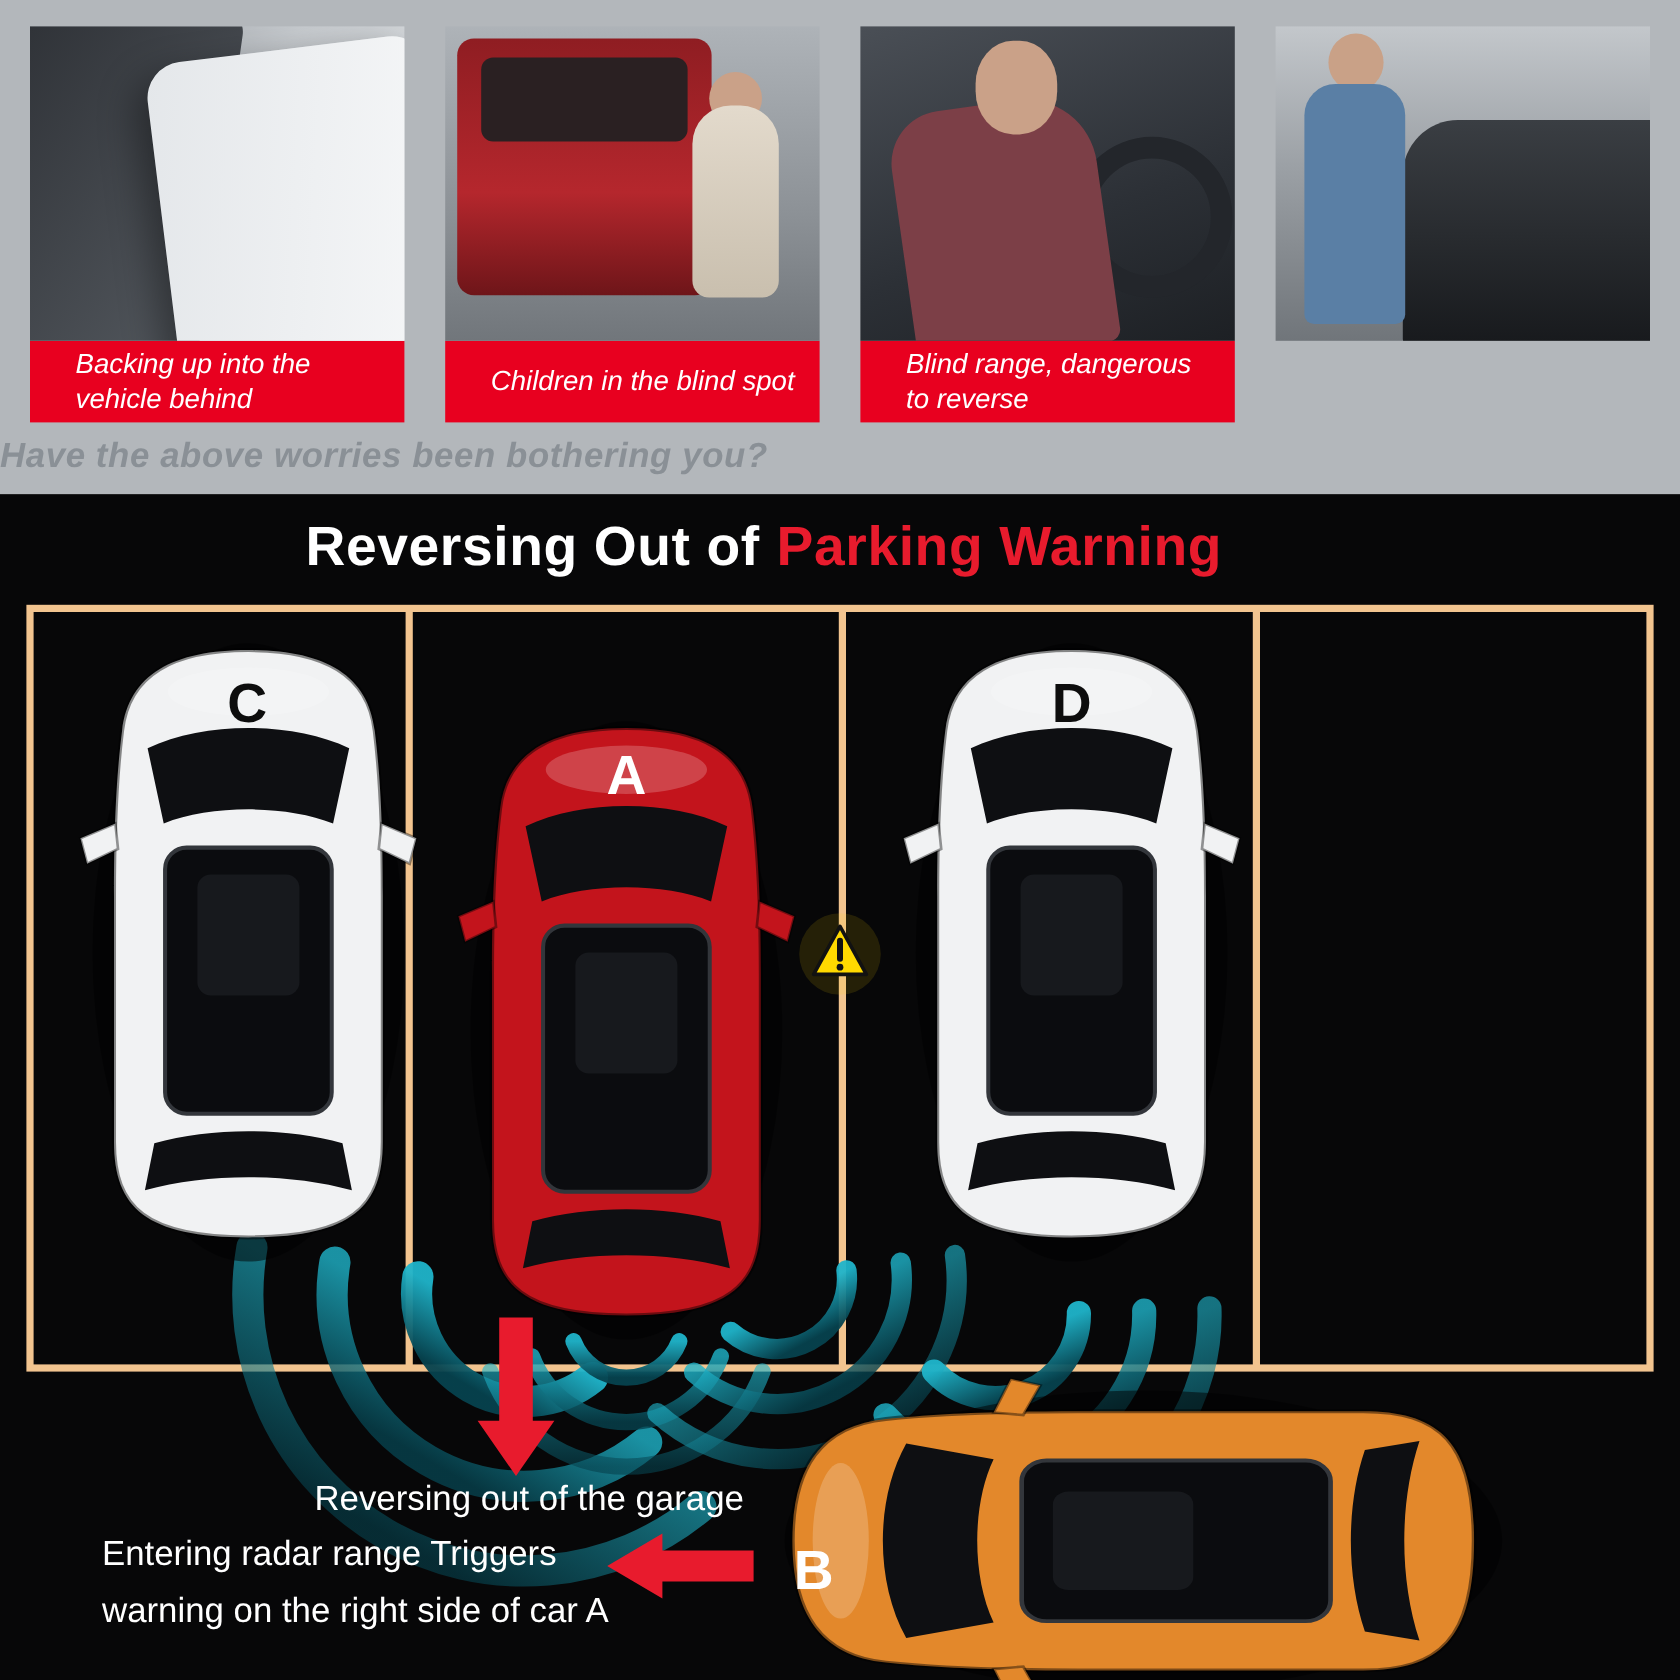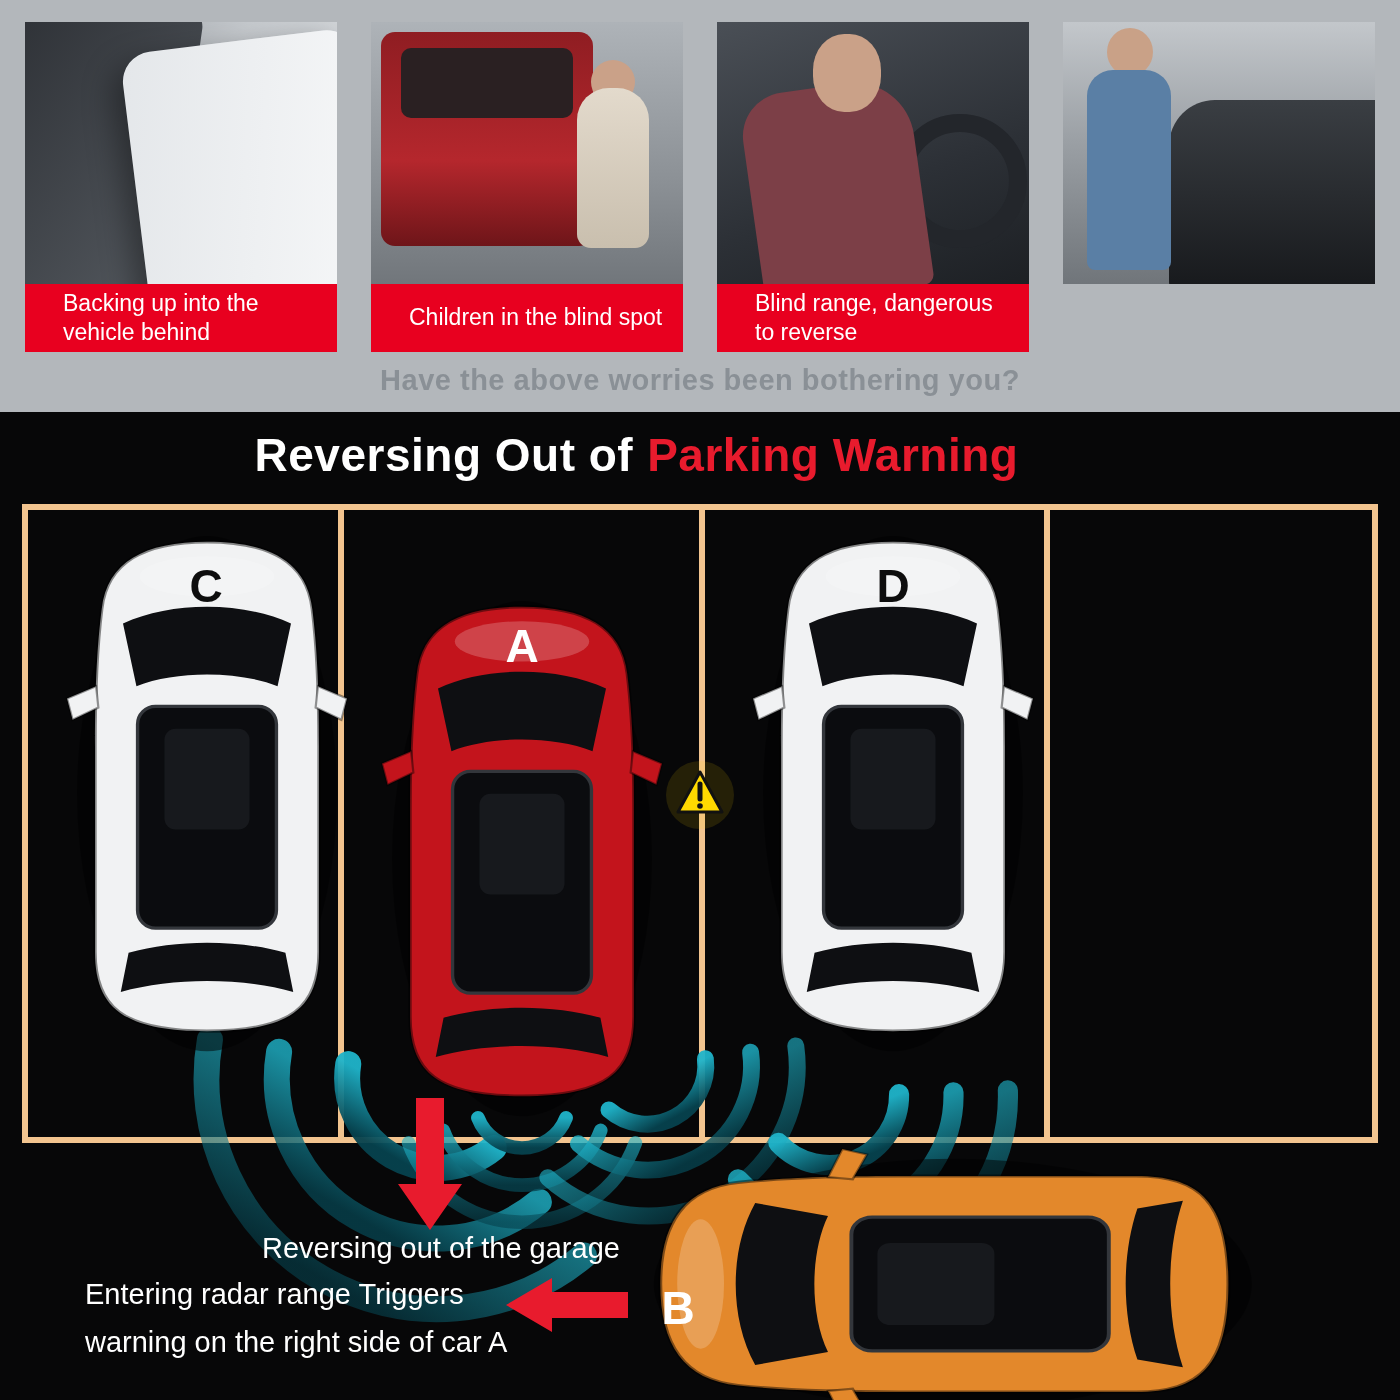--- a/index.html
+++ b/index.html
@@ -2,28 +2,28 @@
 <html style="--accent_red: #e81b2d; --caption_red: #e8001f; --bg_gray: #b3b7bb; --bg_black: #070708; --tagline_gray: #8a9096; --lot_line: #f2c48f; --radar_teal: #149eb4; --radar_teal_dark: #06424e; --car_red: #c3141c; --car_orange: #e3882b; --car_white: #f1f2f3; --warning_yellow: #ffd900;"><head>
 <meta charset="utf-8">
 <style>
   * { margin:0; padding:0; box-sizing:border-box; }
   html,body { width:1400px; height:1400px; }
   body { font-family:"Liberation Sans", sans-serif; background:#070708; }
 
   .page { position:relative; width:1400px; height:1400px; overflow:hidden; background:var(--bg_black,#070708); }
 
   
-  .top-section { position:absolute; top:0; left:0; width:1400px; height:412px; background:var(--bg_gray,#b3b7bb); }
+  .top-section { position:absolute; top:0; left:0; width:1400px; height:412px; background:var(--bg_gray,#b3b7bb);font-style:italic; }
   .cards { position:absolute; top:22px; left:25px; display:flex; gap:34px; }
   .card { width:312px; display:flex; flex-direction:column; }
   .photo { position:relative; height:262px; overflow:hidden; }
   .caption { height:68px; background:var(--caption_red,#e8001f); color:#ffffff;
              display:flex; align-items:center; padding:0 14px 0 38px;
              font-size:23px; line-height:1.28; }
-  .tagline { position:absolute; top:364px; left:0; width:1400px; text-align:center;
+  .tagline { position:absolute; top:364px; left:0; width:1400px; text-align:left;
              font-size:29px; font-weight:bold; color:var(--tagline_gray,#8a9096); letter-spacing:0.5px; }
 
   
   .p1 { background:linear-gradient(110deg,#84898f 0%,#c6cace 55%,#dfe2e5 100%); }
   .p1-dark  { position:absolute; left:-42px; top:-28px; width:200px; height:330px;
               background:linear-gradient(120deg,#2b2e33,#565b61); transform:rotate(8deg); border-radius:20px; }
   .p1-panel { position:absolute; right:-34px; top:18px; width:235px; height:285px;
               background:linear-gradient(100deg,#e4e7ea,#f7f8f9); transform:rotate(-7deg);
               border-radius:30px; box-shadow:-12px 10px 30px rgba(0,0,0,.38); }
 

